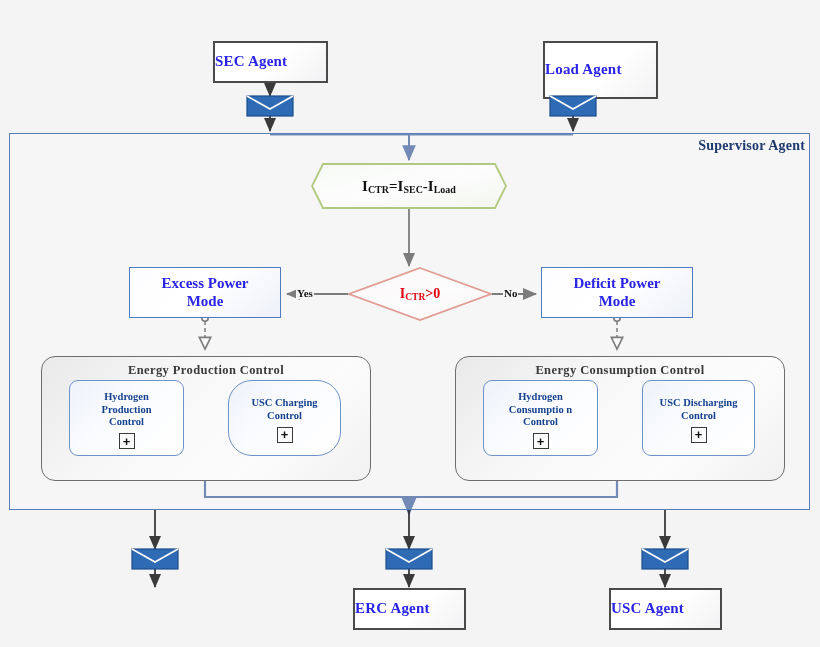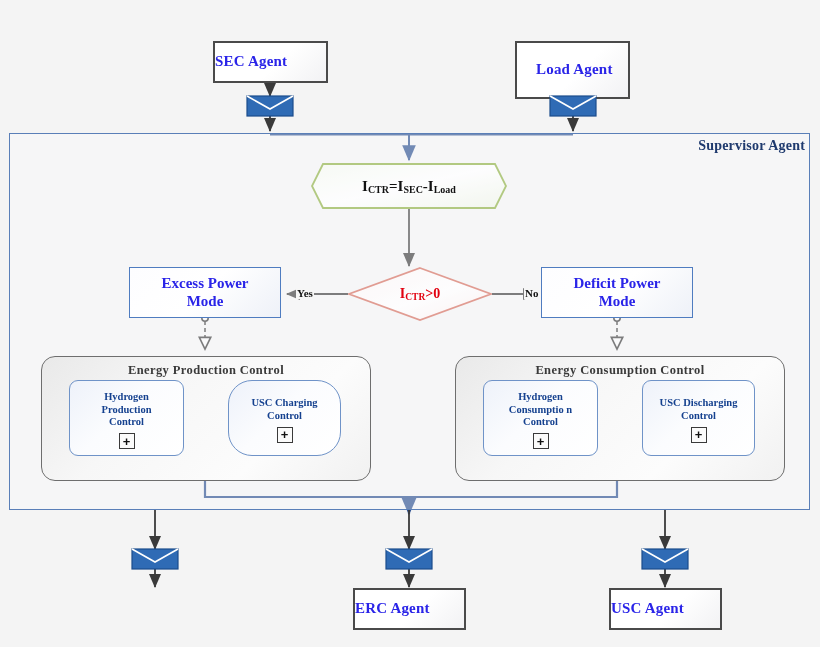--- a/index.html
+++ b/index.html
@@ -194,21 +194,21 @@
     <line x1="665" y1="568" x2="665" y2="587" stroke="#3a3a3a" stroke-width="1.8" marker-end="url(#arrGray)"></line>
   </svg>
 
   <div id="supervisor">
     <div id="supervisor-title">Supervisor Agent</div>
   </div>
 
   <div class="agent-box" style="left:213px;top:41px;width:115px;height:42px;">
     <span class="lbl">SEC Agent</span>
   </div>
-  <div class="agent-box" style="left:515px;top:41px;width:115px;height:58px;padding-left:19px;">
+  <div class="agent-box" style="left:543px;top:41px;width:115px;height:58px;">
     <span class="lbl">Load Agent</span>
   </div>
 
   <svg class="envelope" style="left:246px;top:95px;" width="48" height="22">
     <rect x="1" y="1" width="46" height="20" fill="#2f6bb5" stroke="#1c4c8c" stroke-width="1.2"></rect>
     <polyline points="1,1 24,14 47,1" fill="none" stroke="#ffffff" stroke-width="1.6"></polyline>
   </svg>
   <svg class="envelope" style="left:549px;top:95px;" width="48" height="22">
     <rect x="1" y="1" width="46" height="20" fill="#2f6bb5" stroke="#1c4c8c" stroke-width="1.2"></rect>
     <polyline points="1,1 24,14 47,1" fill="none" stroke="#ffffff" stroke-width="1.6"></polyline>
@@ -216,21 +216,21 @@
 
   <div id="hex-label">
     <span><span>I</span><sub>CTR</sub><span>=I</span><sub>SEC</sub><span>-I</span><sub>Load</sub></span>
   </div>
 
   <div id="diamond-label">
     <span><span>I</span><sub>CTR</sub><span>&gt;0</span></span>
   </div>
 
   <div class="edge-lbl" style="left:296px;top:288px;">Yes</div>
-  <div class="edge-lbl" style="left:503px;top:288px;margin-left:21px;">No</div>
+  <div class="edge-lbl" style="left:503px;top:288px;">No</div>
 
   <div class="mode-box" style="left:129px;top:267px;width:152px;height:51px;">
     <span class="lbl">
       <span>Excess Power</span><br><span>Mode</span>
     </span>
   </div>
   <div class="mode-box" style="left:541px;top:267px;width:152px;height:51px;">
     <span class="lbl">
       <span>Deficit Power</span><br><span>Mode</span>
     </span>

